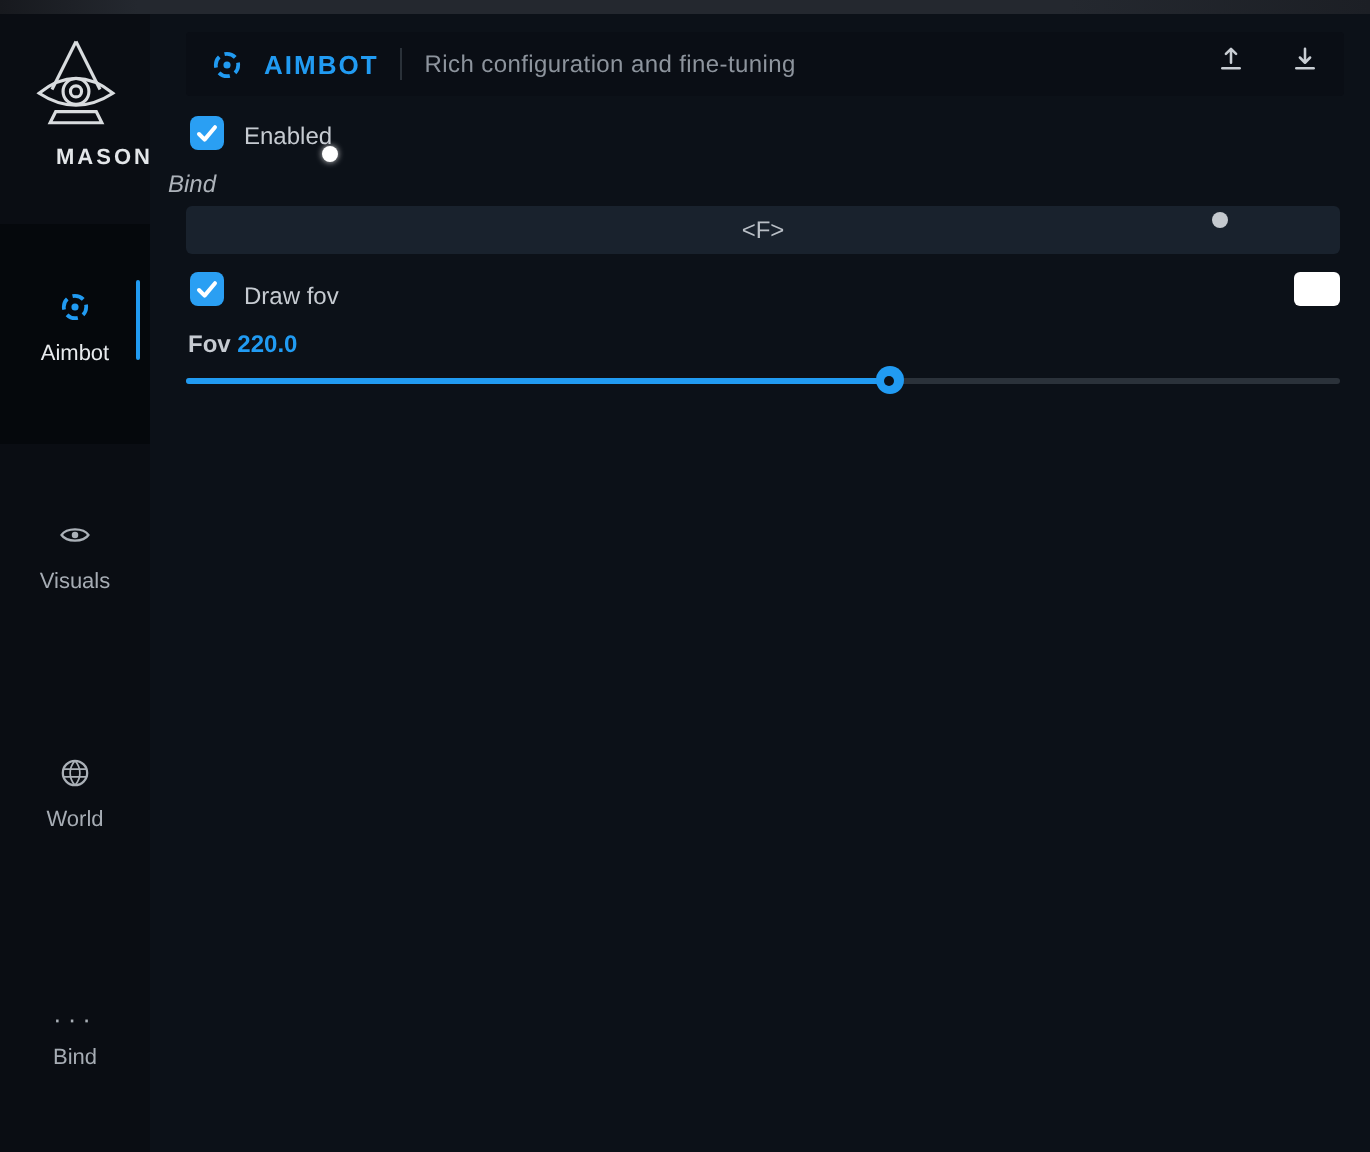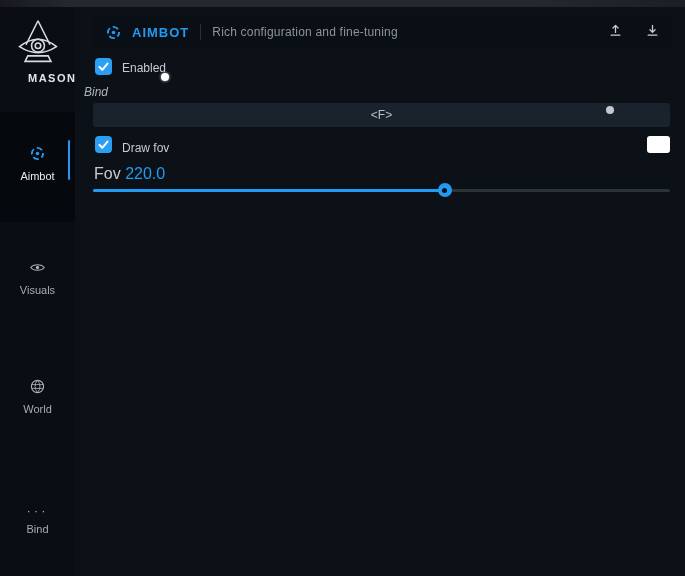--- a/index.html
+++ b/index.html
@@ -53,21 +53,21 @@
   .cb-label { position:absolute; font-size:12px; color:#c6cbd1; }
 
   .bind-label { position:absolute; left:84px; top:85px; font-size:12px; color:#adb3ba;font-style:italic; }
   .bind-input { position:absolute; left:93px; top:103px; width:577px; height:24px;
     background:#19222d; border-radius:3px; display:flex; align-items:center;
     justify-content:center; font-size:12px; color:#b9bfc6; cursor:pointer; }
 
   .swatch { position:absolute; left:647px; top:136px; width:23px; height:17px;
     border-radius:3px; background:#fff; cursor:pointer; }
 
-  .fov-label { position:absolute; left:94px; top:165px; font-size:16px; color:#c6cbd1; }
+  .fov-label { position:absolute; left:94px; top:165px; font-size:12px; color:#c6cbd1;font-weight:bold; }
   .fov-value { color:var(--accent); }
 
   .slider { position:absolute; left:93px; top:183px; width:577px; height:14px; cursor:pointer; }
   .slider-track { position:absolute; left:0; top:6px; width:100%; height:2.5px;
     background:#2b323a; border-radius:2px; }
   .slider-fill { position:absolute; left:0; top:6px; height:2.5px;
     background:var(--accent); border-radius:2px; }
   .slider-handle { position:absolute; top:0; width:14px; height:14px; border-radius:50%;
     background:var(--accent); }
   .slider-handle::after { content:""; position:absolute; left:4.5px; top:4.5px;

